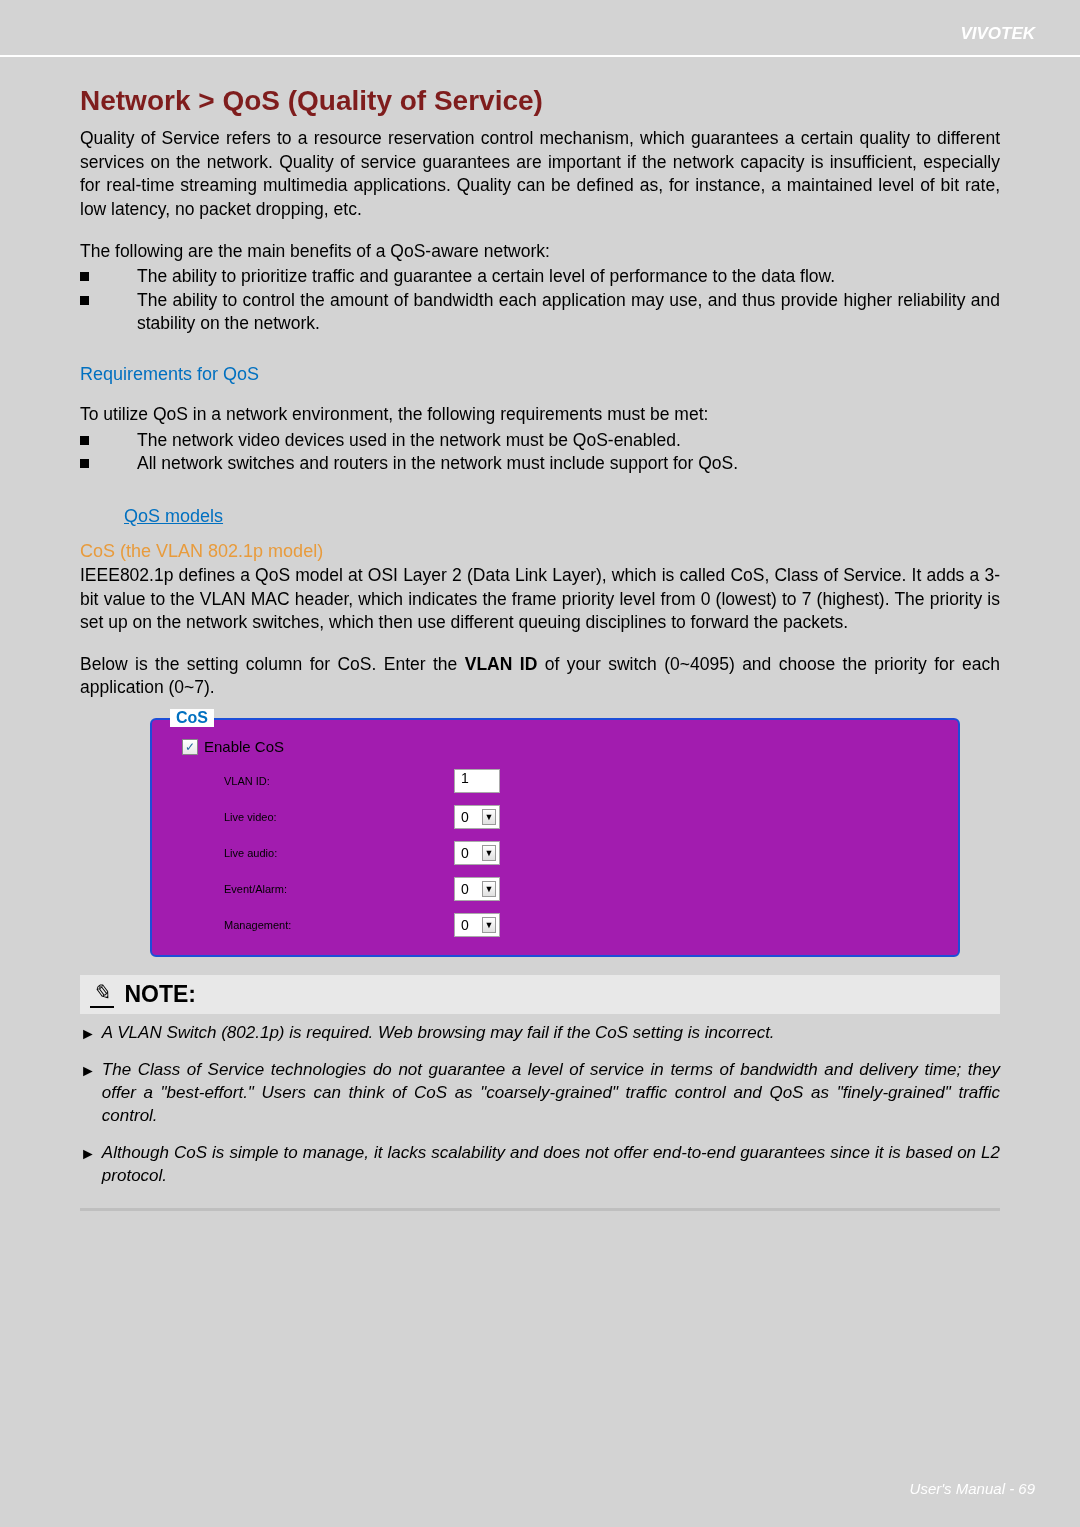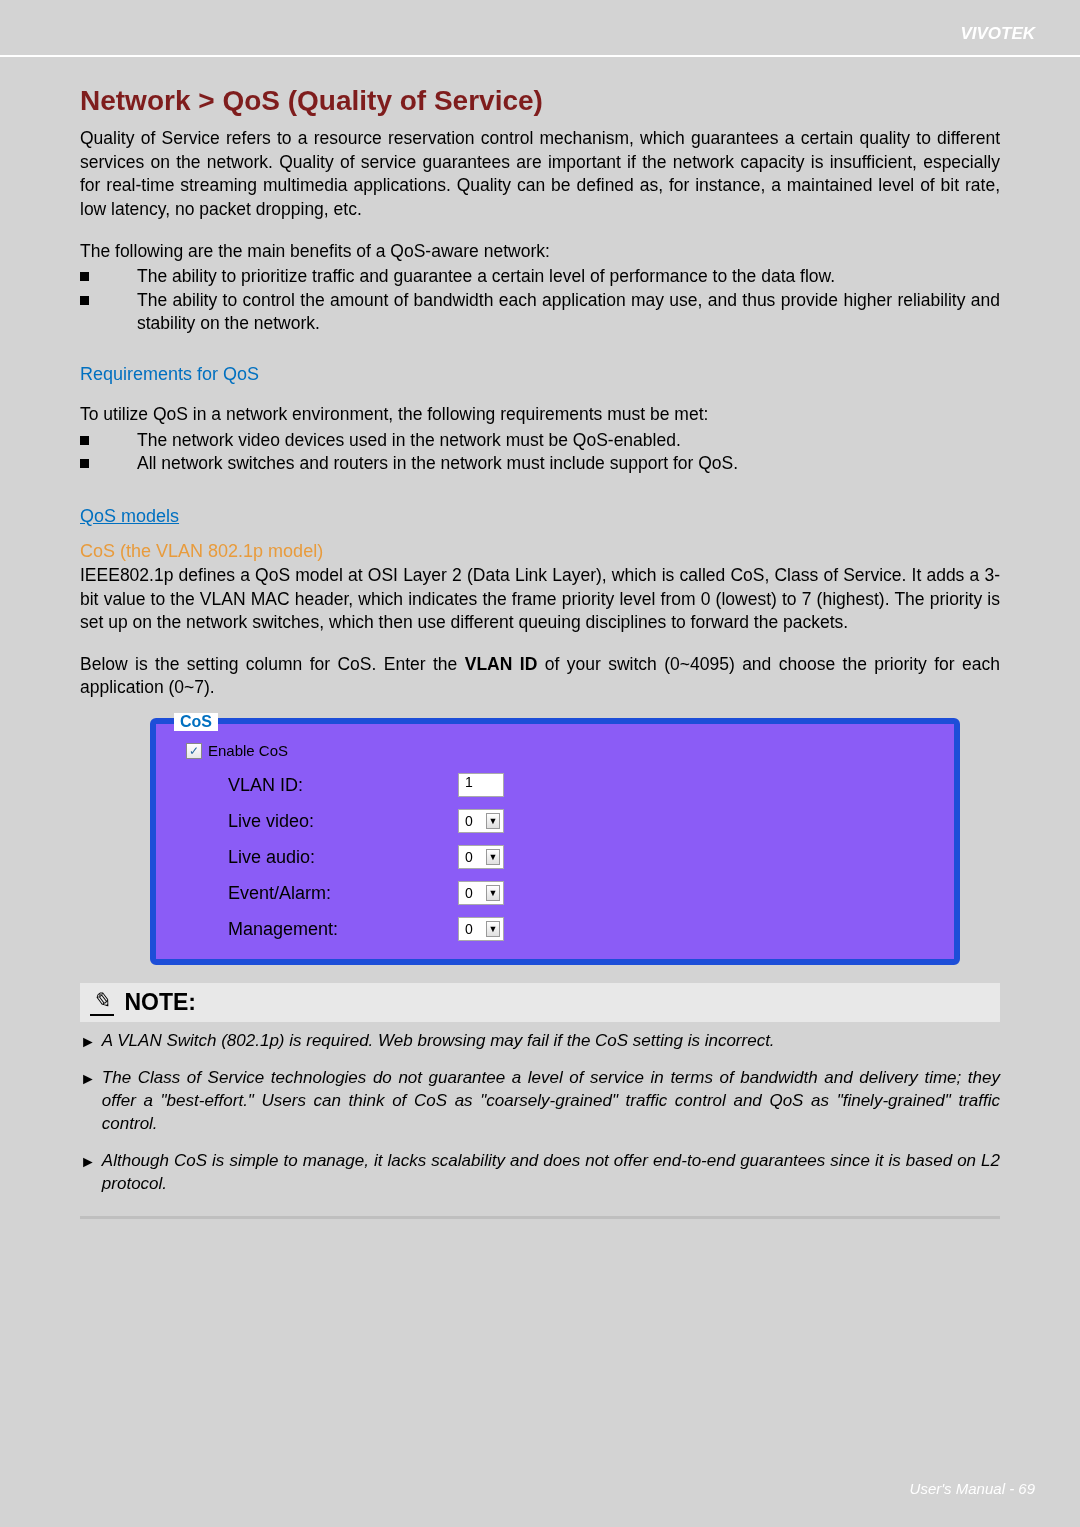--- a/index.html
+++ b/index.html
@@ -77,30 +77,31 @@
   .section-blue {
     color: #0070c0;
     font-size: 18px;
     margin-top: 28px;
     margin-bottom: 18px;
   }
   .section-blue.underline {
     text-decoration: underline;
     margin-top: 30px;
     margin-bottom: 14px;
+    margin-left: 44px;
   }
   .section-orange {
     color: #e89b3c;
     font-size: 18px;
     margin-top: 6px;
     margin-bottom: 2px;
   }
   .cos-box {
-    background: #8b5cf6;
-    border: 6px solid #1d4ed8;
+    background: #a21caf;
+    border: 2px solid #1d4ed8;
     border-radius: 6px;
     margin: 4px 40px 18px 70px;
     padding: 18px 30px 18px 30px;
     position: relative;
   }
   .cos-legend {
     position: absolute;
     top: -11px;
     left: 18px;
     background: #fff;
@@ -127,21 +128,21 @@
     background: linear-gradient(#fff, #e8e8e8);
   }
   .cos-row {
     display: flex;
     align-items: center;
     margin-bottom: 12px;
     padding-left: 42px;
   }
   .cos-label {
     width: 230px;
-    font-size: 18px;
+    font-size: 11px;
   }
   .cos-input {
     width: 46px;
     height: 24px;
     border: 1px solid #aaa;
     font-size: 14px;
     padding-left: 6px;
     background: #fff;
   }
   .cos-select {

